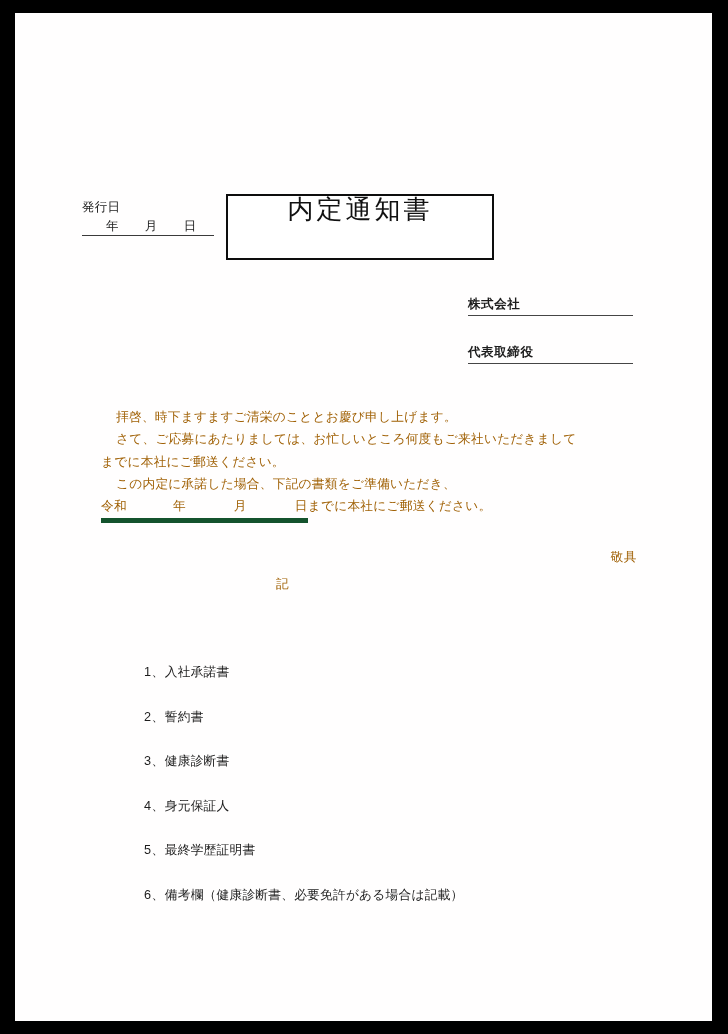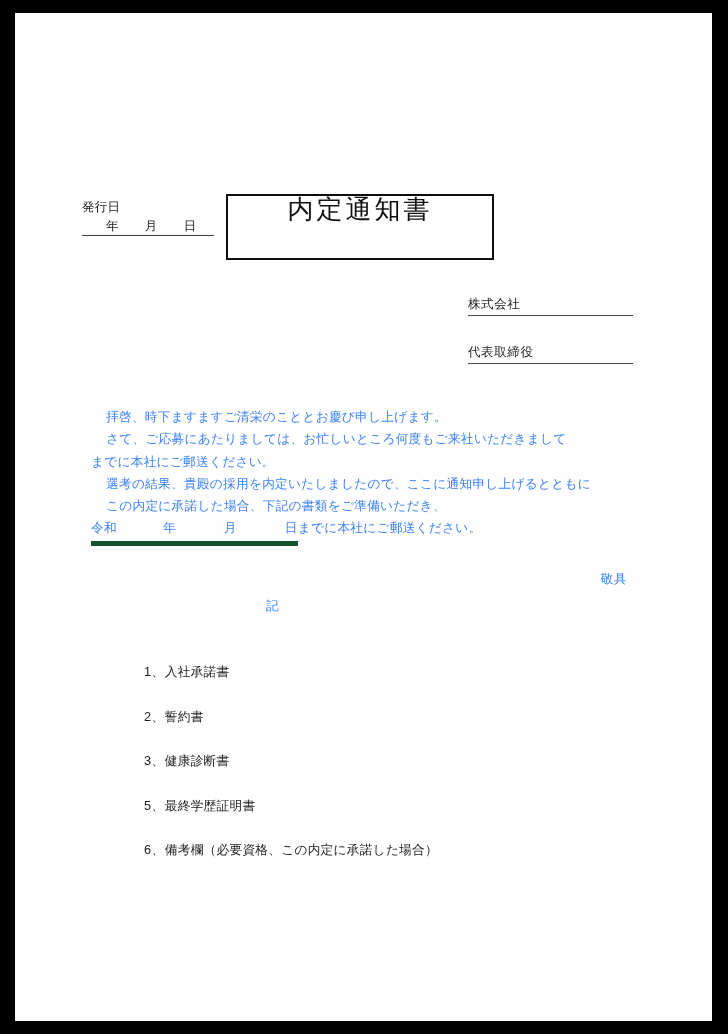--- a/index.html
+++ b/index.html
@@ -80,45 +80,46 @@
     font-weight: 400;
     line-height: 1;
   }
 
   
   .signature-block {
     position: absolute;
     left: 0;
     top: 282px;
     width: 697px;
+    font-weight: bold;
   }
   .sig-row {
     display: flex;
     justify-content: flex-end;
     padding-right: 79px;
   }
   .sig-row + .sig-row { margin-top: 27px; margin-left: 32px; }
   .sig-field {
     width: 165px;
     border-bottom: 1px solid #454545;
     font-size: 12.5px;
     color: #1d1d1d;
     line-height: 19px;
     height: 20px;
     letter-spacing: 0.6px;
   }
 
   
   .body-text {
     position: absolute;
-    left: 76px;
+    left: 86px;
     top: 393px;
     width: 545px;
     font-size: 12.7px;
-    color: #3b82f6;
+    color: #a16207;
     line-height: 22.3px;
     letter-spacing: 0.25px;
   }
   .body-line { white-space: nowrap; }
   .body-line.indent { text-indent: 15px; }
 
   .date-line {
     white-space: nowrap;
   }
   .date-underline {
@@ -196,21 +197,20 @@
   </div>
 
   <div class="body-text">
 
     <div class="body-line indent">拝啓、時下ますますご清栄のこととお慶び申し上げます。</div>
 
     <div class="body-line indent">さて、ご応募にあたりましては、お忙しいところ何度もご来社いただきまして</div>
 
     <div class="body-line">までに本社にご郵送ください。</div>
 
-    <div class="body-line indent">選考の結果、貴殿の採用を内定いたしましたので、ここに通知申し上げるとともに</div>
 
 
     <div class="body-line indent">この内定に承諾した場合、下記の書類をご準備いただき、</div>
 
     <div class="body-line date-line">
       <span class="date-underline"><span>令和</span><span class="gap-a"></span><span>年</span><span class="gap-b"></span><span>月</span><span class="gap-c"></span><span>日</span></span><span>までに本社にご郵送ください。</span>
     </div>
 
 
     <div class="body-line closing-line">敬具</div>
@@ -223,20 +223,23 @@
     <li class="doc-item">
       <span class="doc-num">1、</span><span>入社承諾書</span>
     </li>
     <li class="doc-item">
       <span class="doc-num">2、</span><span>誓約書</span>
     </li>
     <li class="doc-item">
       <span class="doc-num">3、</span><span>健康診断書</span>
     </li>
     <li class="doc-item">
+      <span class="doc-num">4、</span><span>身元保証人</span>
+    </li>
+    <li class="doc-item">
       <span class="doc-num">5、</span><span>最終学歴証明書</span>
     </li>
     <li class="doc-item">
-      <span class="doc-num">6、</span><span>備考欄（必要資格、この内定に承諾した場合）</span>
+      <span class="doc-num">6、</span><span>備考欄（健康診断書、必要免許がある場合は記載）</span>
     </li>
   </ul>
 
 </div>
 
 </body></html>

